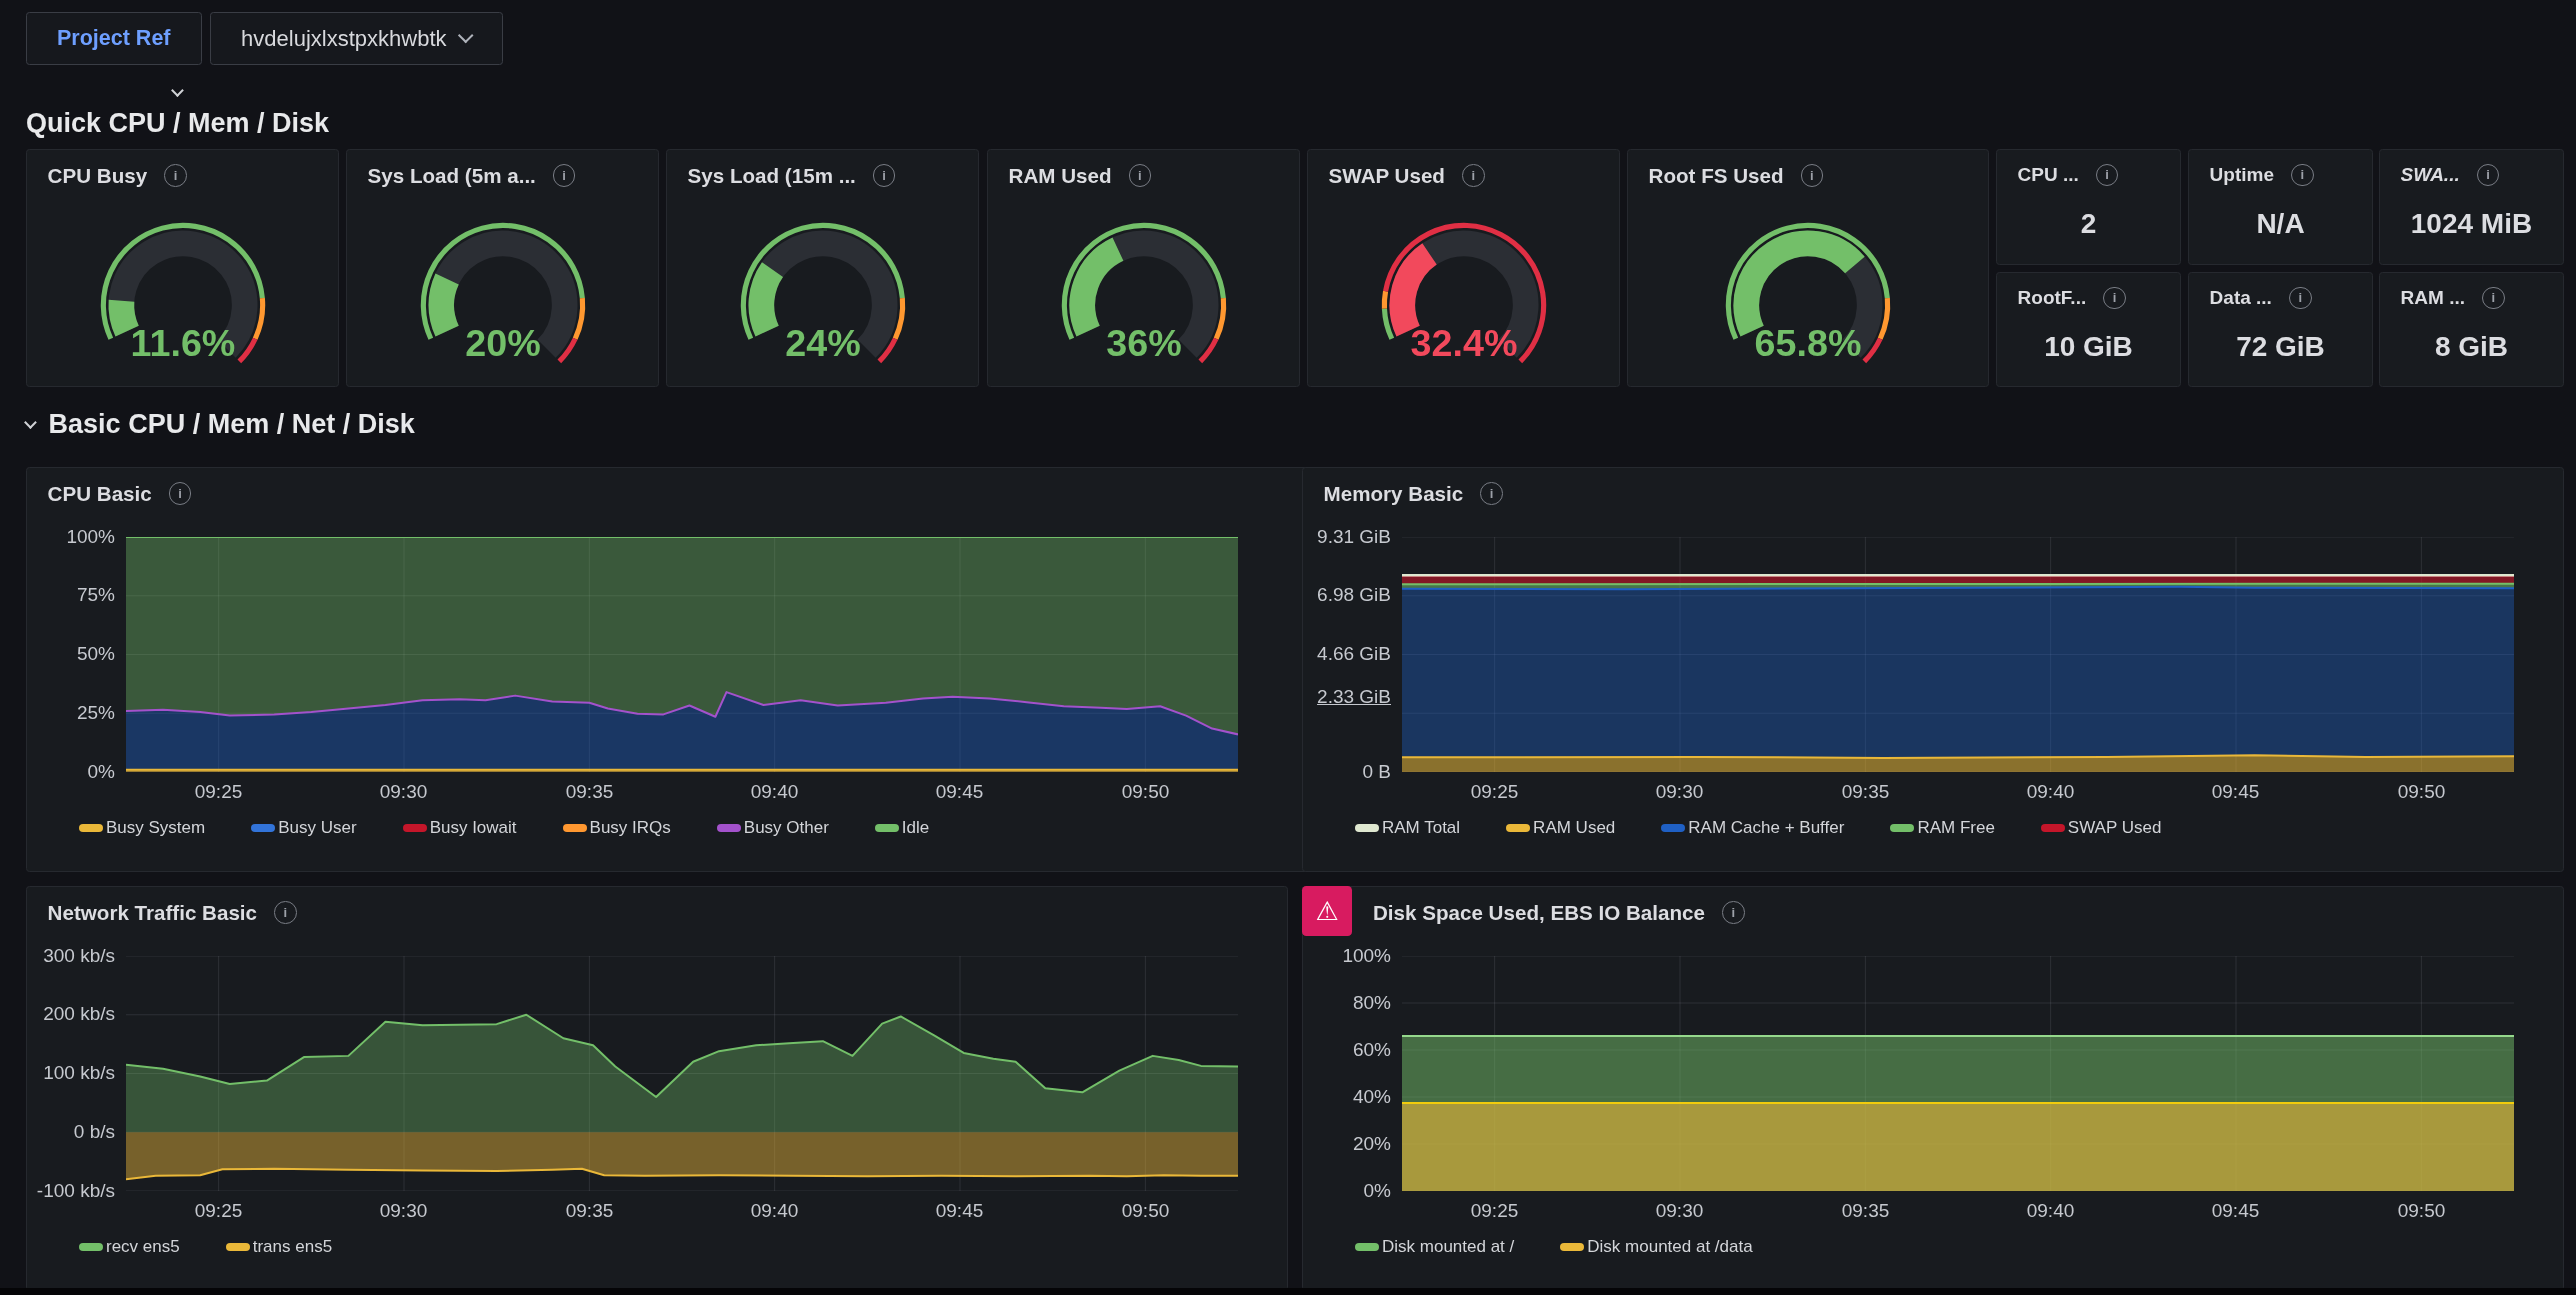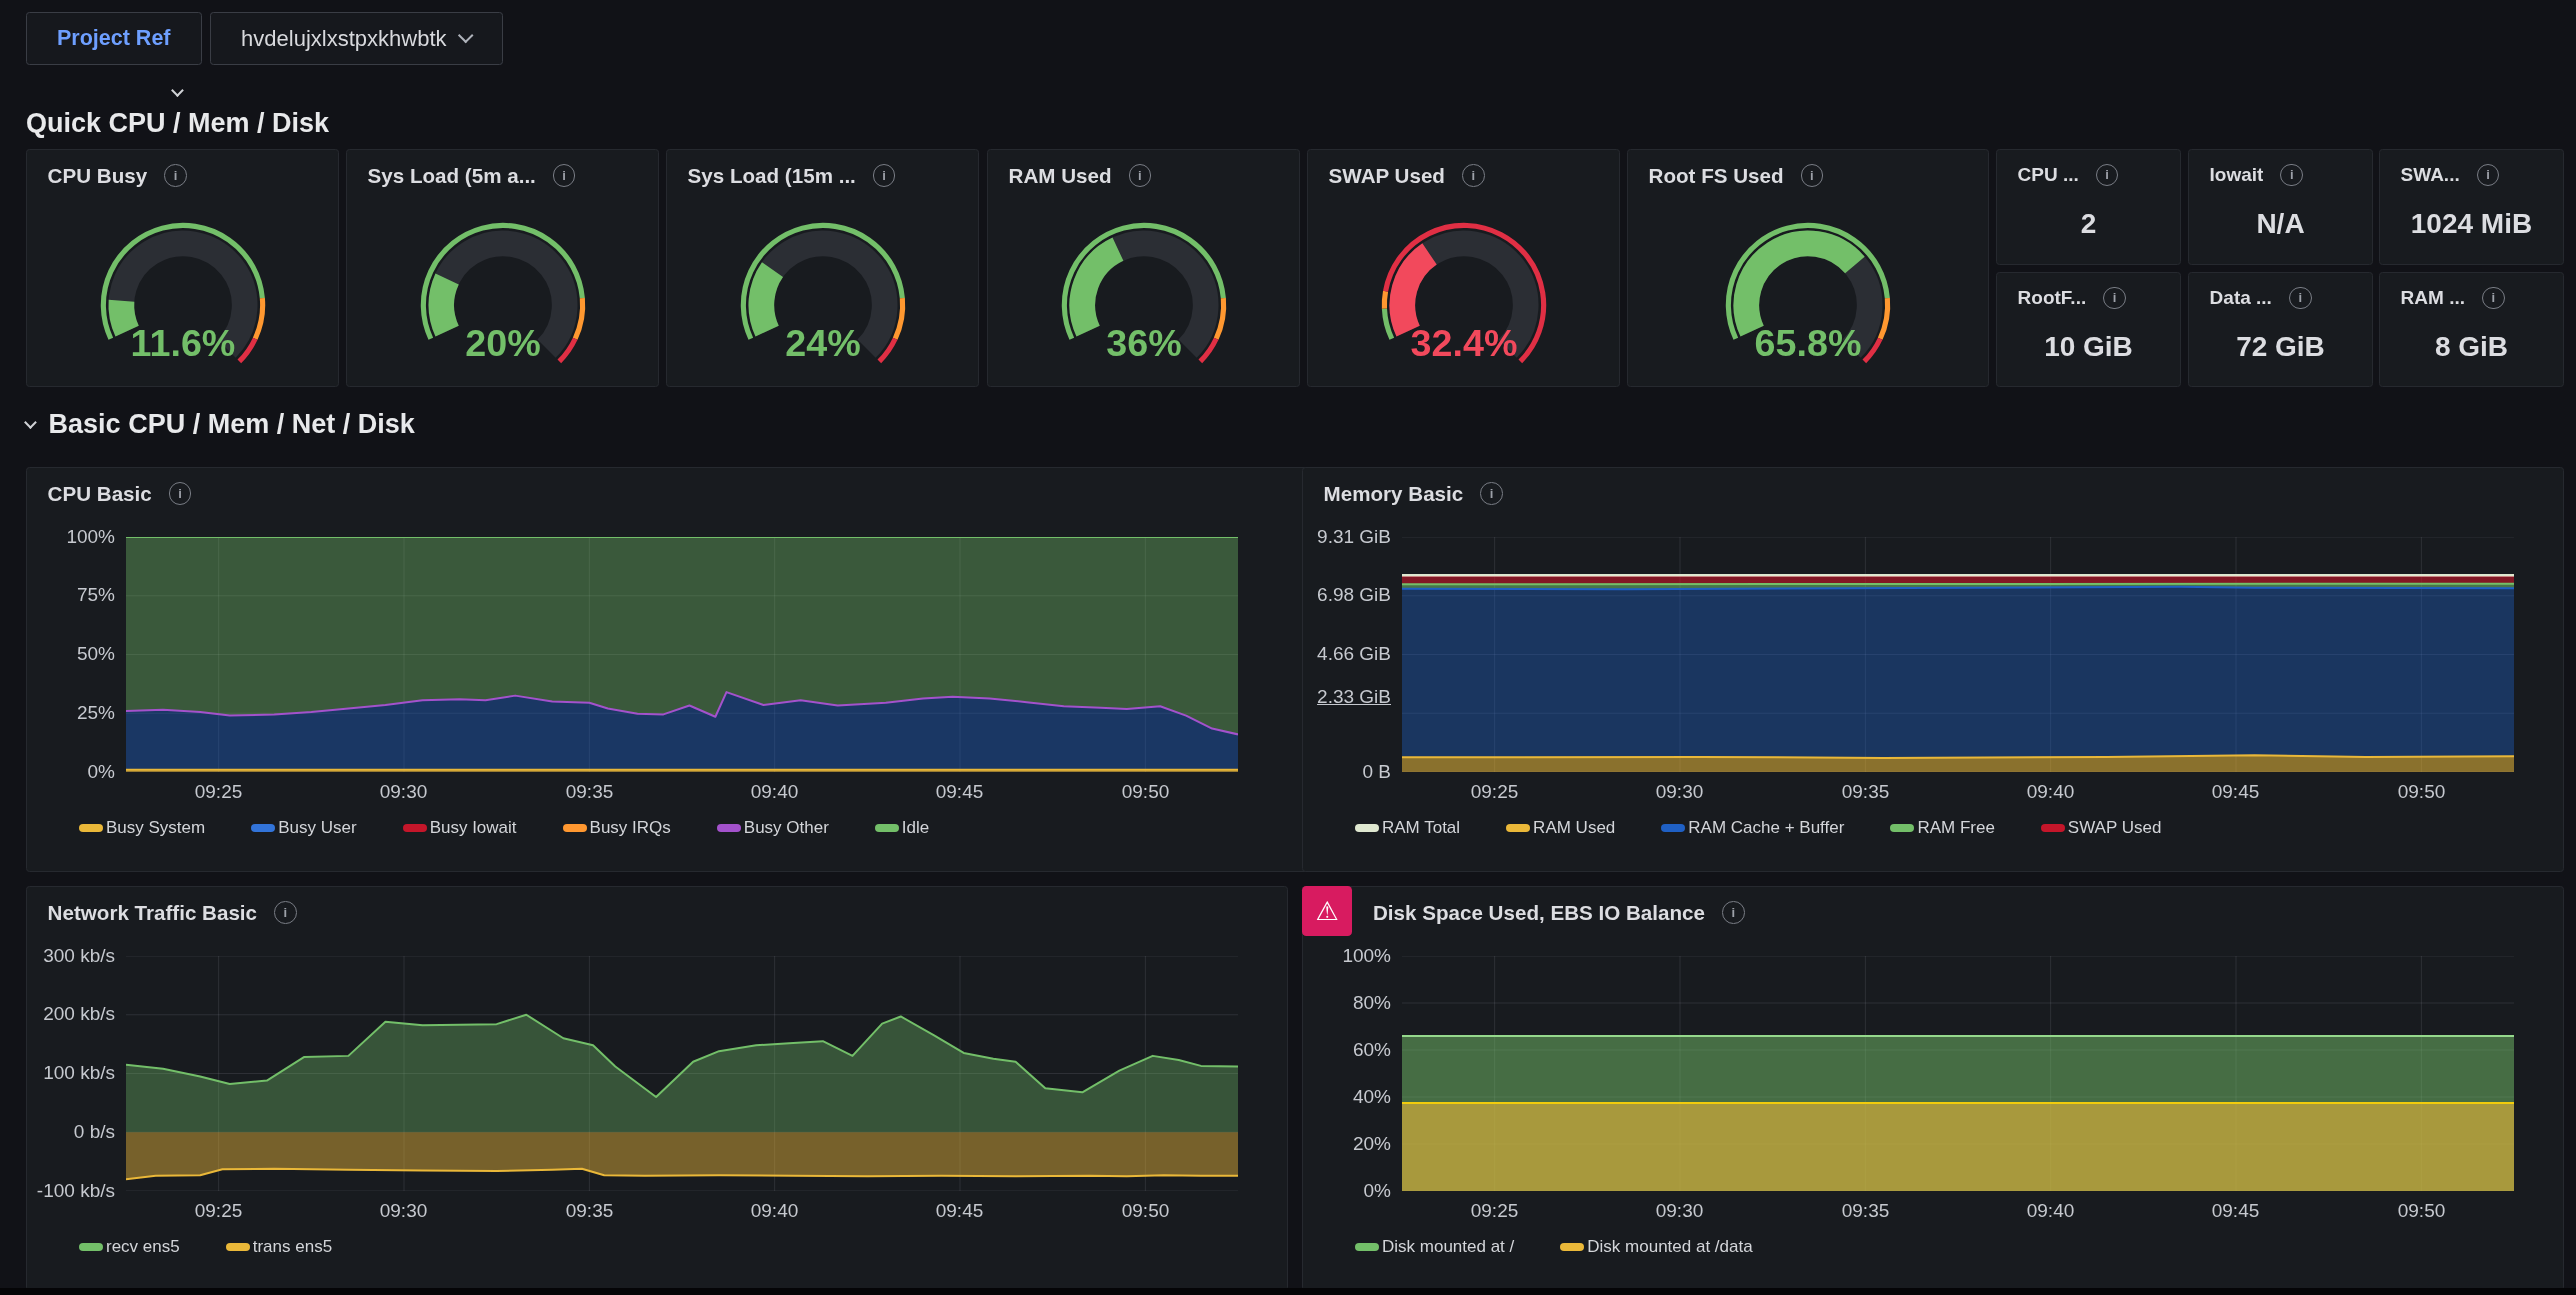--- a/index.html
+++ b/index.html
@@ -166,28 +166,28 @@
 
   <section class="panel" style="left:1996px;top:137px;width:185px;height:116px;">
     <div class="panel-header">
       <span class="panel-title" style="font-size:19px;">CPU ...</span>
       <span class="info-icon"></span>
     </div>
     <div class="stat-value">2</div>
   </section>
   <section class="panel" style="left:2188px;top:137px;width:185px;height:116px;">
     <div class="panel-header">
-      <span class="panel-title" style="font-size:19px;">Iowait</span>
+      <span class="panel-title" style="font-size:19px;">Uptime</span>
       <span class="info-icon"></span>
     </div>
     <div class="stat-value">N/A</div>
   </section>
   <section class="panel" style="left:2379px;top:137px;width:185px;height:116px;">
     <div class="panel-header">
-      <span class="panel-title" style="font-size:19px;">SWA...</span>
+      <span class="panel-title" style="font-size:19px;font-style:italic;">SWA...</span>
       <span class="info-icon"></span>
     </div>
     <div class="stat-value">1024 MiB</div>
   </section>
   <section class="panel" style="left:1996px;top:260px;width:185px;height:115px;">
     <div class="panel-header">
       <span class="panel-title" style="font-size:19px;">RootF...</span>
       <span class="info-icon"></span>
     </div>
     <div class="stat-value">10 GiB</div>

